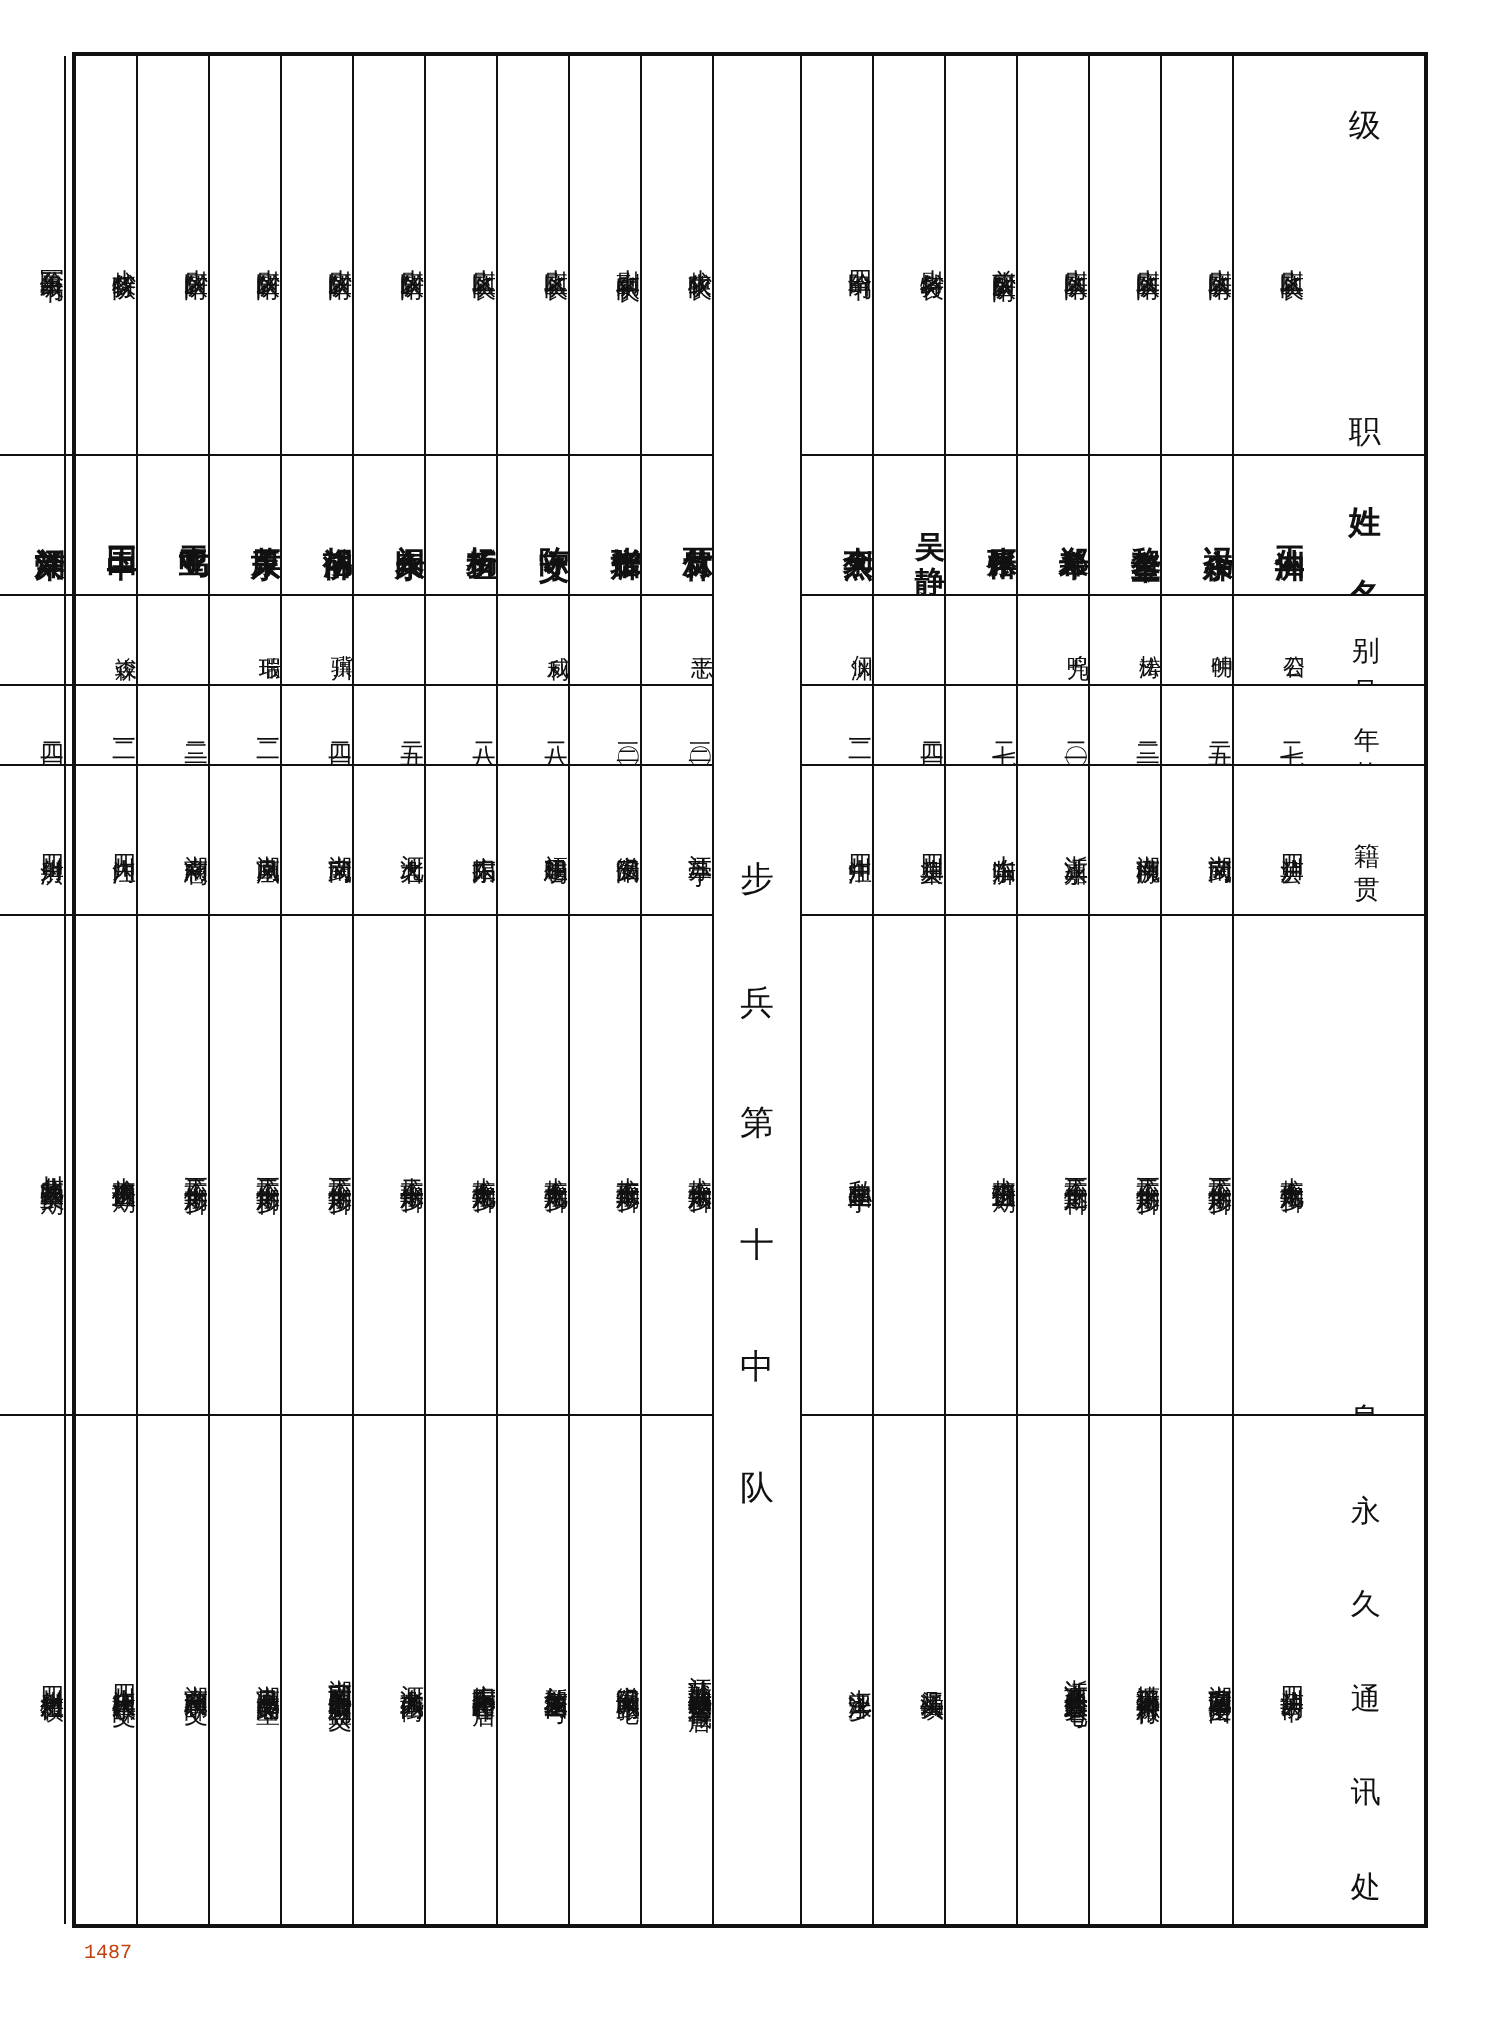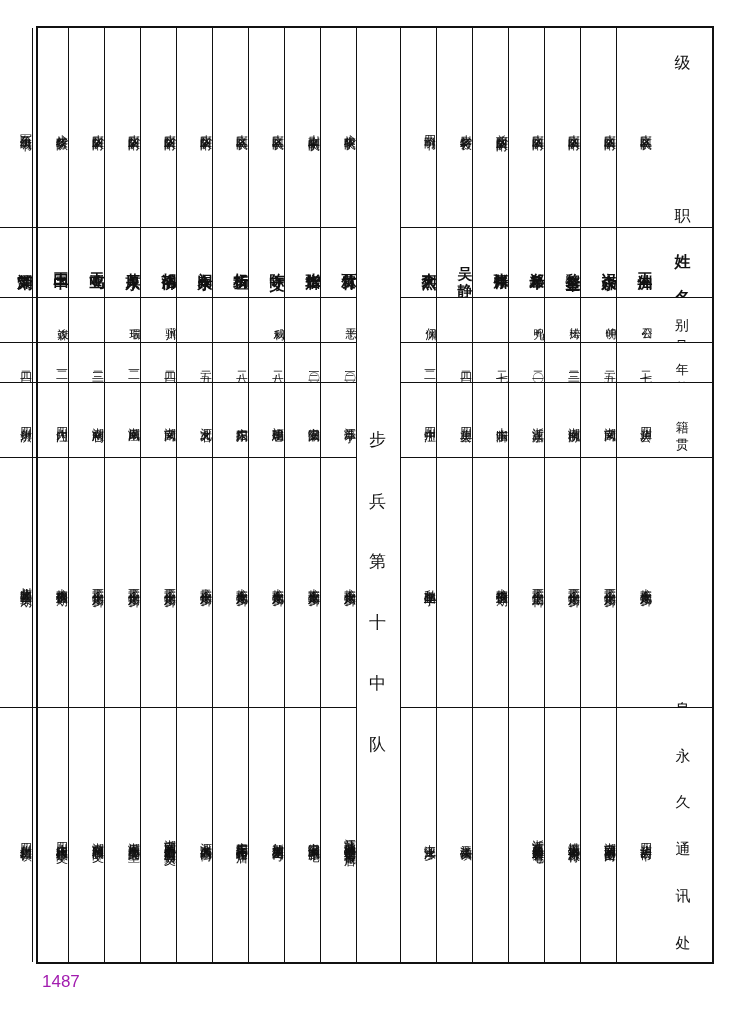--- a/index.html
+++ b/index.html
@@ -102,23 +102,23 @@
     font-size: 17px;
     letter-spacing: 22px;
     padding-top: 170px;
     box-sizing: border-box;
   }
 
   #page-number {
     position: absolute;
     left: 42px;
     top: 972px;
-    font-size: 17px;
-    font-family: Liberation Sans, sans-serif;
-    color: #a21caf;
+    font-size: 10px;
+    font-family: Liberation Mono, monospace;
+    color: #c2410c;
   }
 
   
   #paper-tone {
     position: absolute;
     left: 0; top: 0; width: 750px; height: 1020px;
     pointer-events: none;
     background: transparent;
   }
 </style>

